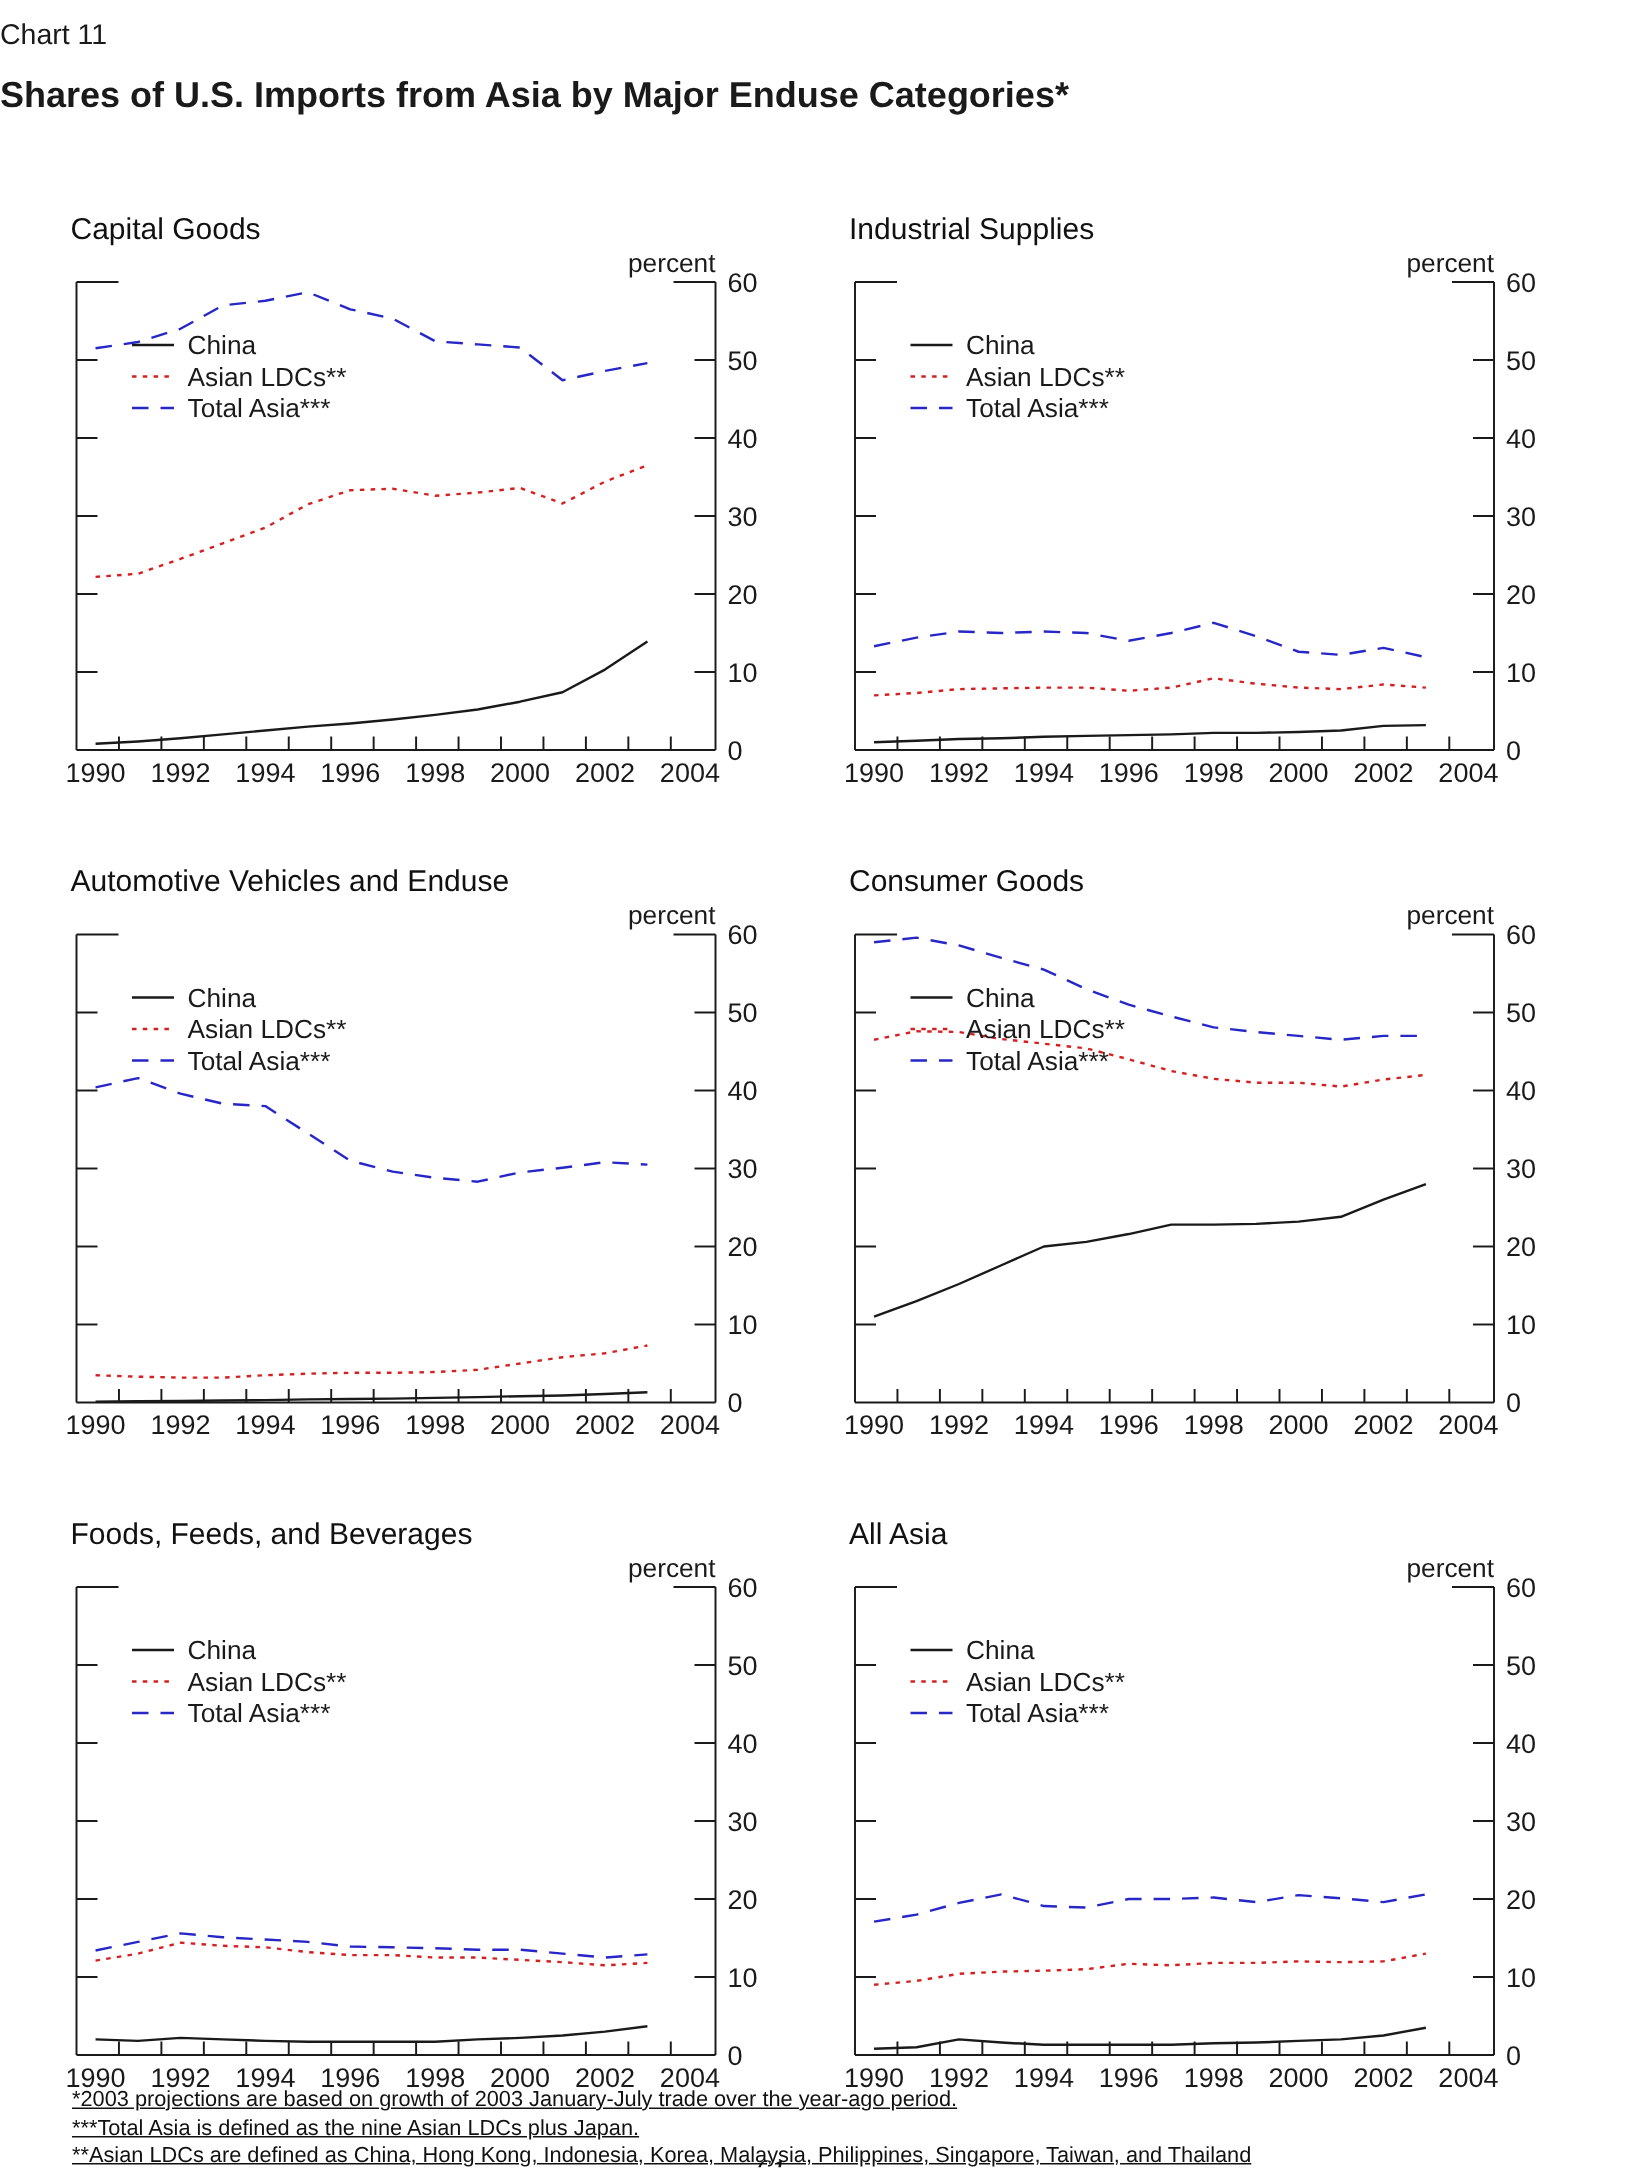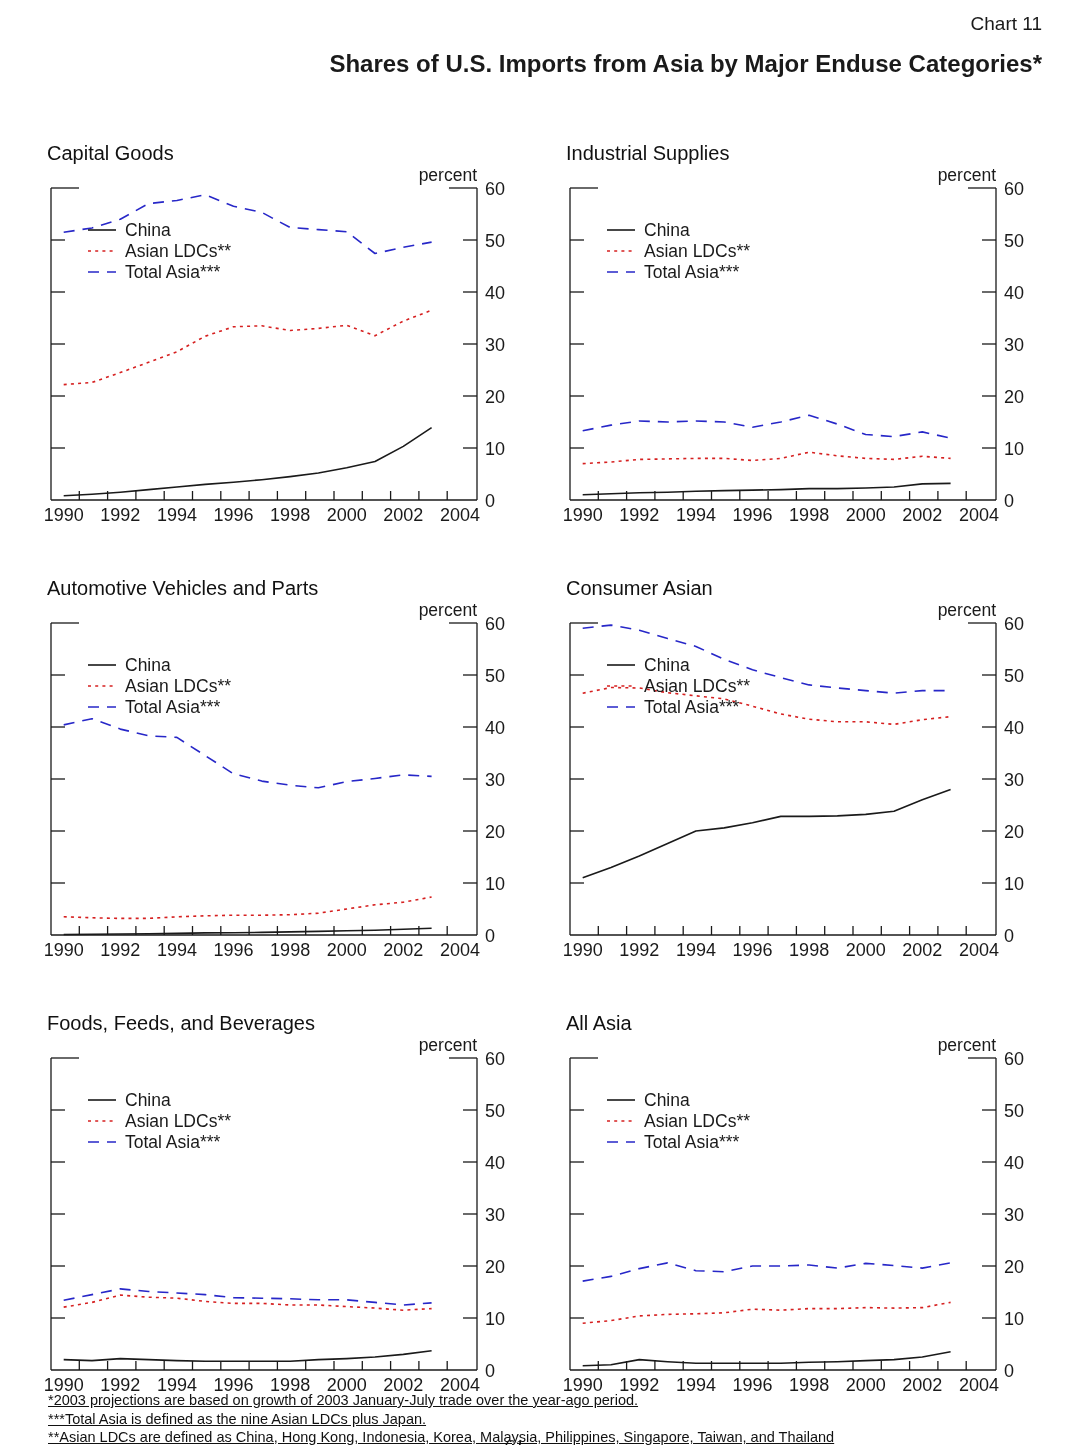--- a/index.html
+++ b/index.html
@@ -1,20 +1,20 @@
 <!DOCTYPE html>
 <html><head>
 <meta charset="utf-8">
 <style>
   html,body{margin:0;padding:0;background:#fff;}
   #page{position:relative;width:1088px;height:1445px;overflow:hidden;background:#fff;
         font-family:"Liberation Sans","DejaVu Sans",sans-serif;color:#1a1a1a;}
-  .chart-label{position:absolute;top:13px;left:0;width:1042px;text-align:right;
+  .chart-label{position:absolute;top:13px;left:0;width:1042px;text-align:left;
         font-size:19px;font-weight:400;}
-  .main-title{position:absolute;top:50px;left:0;width:1042px;text-align:right;
+  .main-title{position:absolute;top:50px;left:0;width:1042px;text-align:left;
         font-size:24px;font-weight:700;margin:0;}
   #charts-grid{position:absolute;left:0;top:0;width:1088px;height:1115px;}
   .subplot{position:absolute;width:505px;height:395px;margin:0;padding:0;}
   #charts-grid .subplot:nth-child(2n+1){left:30px;}
   #charts-grid .subplot:nth-child(2n){left:549px;}
   #charts-grid .subplot:nth-child(-n+2){top:140px;}
   #charts-grid .subplot:nth-child(n+3):nth-child(-n+4){top:575px;}
   #charts-grid .subplot:nth-child(n+5){top:1010px;}
   .sp-title{position:absolute;left:17px;top:2px;font-size:20px;font-weight:400;margin:0;color:#111;}
   .sp-svg{position:absolute;left:0;top:0;}
@@ -145,21 +145,21 @@
           <polyline points="33.7,290.8 62.0,285.1 90.3,281.0 118.6,282.0 146.9,281.0 175.2,282.0 203.5,287.2 231.8,282.0 260.1,275.2 288.4,284.1 316.7,294.5 345.0,296.6 373.3,291.9 401.6,298.1" fill="none" stroke="#2727c8" stroke-width="1.6" stroke-linejoin="round" stroke-dasharray="11 8"></polyline>
           <line x1="58" y1="90" x2="86" y2="90" stroke="#1a1a1a" stroke-width="1.6"></line>
           <text x="95" y="96" class="leg" fill="#1a1a1a">China</text>
           <line x1="58" y1="111" x2="86" y2="111" stroke="#d62020" stroke-width="1.6" stroke-dasharray="3 4.2"></line>
           <text x="95" y="117" class="leg" fill="#d62020">Asian LDCs**</text>
           <line x1="58" y1="132" x2="86" y2="132" stroke="#2727c8" stroke-width="1.6" stroke-dasharray="11 8"></line>
           <text x="95" y="138" class="leg" fill="#2727c8">Total Asia***</text>
         </svg>
   </figure>
       <figure class="subplot">
-    <h2 class="sp-title">Automotive Vehicles and Parts</h2>
+    <h2 class="sp-title">Automotive Vehicles and Enduse</h2>
     <svg class="sp-svg" width="505" height="395" viewBox="0 0 505 395">
           <line x1="21" y1="48" x2="21" y2="360" stroke="#1a1a1a" stroke-width="1.3"></line>
           <line x1="447" y1="48" x2="447" y2="360" stroke="#1a1a1a" stroke-width="1.3"></line>
           <line x1="21" y1="360" x2="447" y2="360" stroke="#1a1a1a" stroke-width="1.3"></line>
           <line x1="21" y1="308" x2="35" y2="308" stroke="#1a1a1a" stroke-width="1.3"></line>
           <line x1="433" y1="308" x2="447" y2="308" stroke="#1a1a1a" stroke-width="1.3"></line>
           <line x1="21" y1="256" x2="35" y2="256" stroke="#1a1a1a" stroke-width="1.3"></line>
           <line x1="433" y1="256" x2="447" y2="256" stroke="#1a1a1a" stroke-width="1.3"></line>
           <line x1="21" y1="204" x2="35" y2="204" stroke="#1a1a1a" stroke-width="1.3"></line>
           <line x1="433" y1="204" x2="447" y2="204" stroke="#1a1a1a" stroke-width="1.3"></line>
@@ -204,21 +204,21 @@
           <polyline points="33.7,149.9 62.0,143.7 90.3,154.1 118.6,160.8 146.9,162.4 175.2,180.6 203.5,198.8 231.8,206.1 260.1,210.2 288.4,212.8 316.7,206.6 345.0,203.5 373.3,199.8 401.6,201.4" fill="none" stroke="#2727c8" stroke-width="1.6" stroke-linejoin="round" stroke-dasharray="11 8"></polyline>
           <line x1="58" y1="90" x2="86" y2="90" stroke="#1a1a1a" stroke-width="1.6"></line>
           <text x="95" y="96" class="leg" fill="#1a1a1a">China</text>
           <line x1="58" y1="111" x2="86" y2="111" stroke="#d62020" stroke-width="1.6" stroke-dasharray="3 4.2"></line>
           <text x="95" y="117" class="leg" fill="#d62020">Asian LDCs**</text>
           <line x1="58" y1="132" x2="86" y2="132" stroke="#2727c8" stroke-width="1.6" stroke-dasharray="11 8"></line>
           <text x="95" y="138" class="leg" fill="#2727c8">Total Asia***</text>
         </svg>
   </figure>
       <figure class="subplot">
-    <h2 class="sp-title">Consumer Asian</h2>
+    <h2 class="sp-title">Consumer Goods</h2>
     <svg class="sp-svg" width="505" height="395" viewBox="0 0 505 395">
           <line x1="21" y1="48" x2="21" y2="360" stroke="#1a1a1a" stroke-width="1.3"></line>
           <line x1="447" y1="48" x2="447" y2="360" stroke="#1a1a1a" stroke-width="1.3"></line>
           <line x1="21" y1="360" x2="447" y2="360" stroke="#1a1a1a" stroke-width="1.3"></line>
           <line x1="21" y1="308" x2="35" y2="308" stroke="#1a1a1a" stroke-width="1.3"></line>
           <line x1="433" y1="308" x2="447" y2="308" stroke="#1a1a1a" stroke-width="1.3"></line>
           <line x1="21" y1="256" x2="35" y2="256" stroke="#1a1a1a" stroke-width="1.3"></line>
           <line x1="433" y1="256" x2="447" y2="256" stroke="#1a1a1a" stroke-width="1.3"></line>
           <line x1="21" y1="204" x2="35" y2="204" stroke="#1a1a1a" stroke-width="1.3"></line>
           <line x1="433" y1="204" x2="447" y2="204" stroke="#1a1a1a" stroke-width="1.3"></line>

